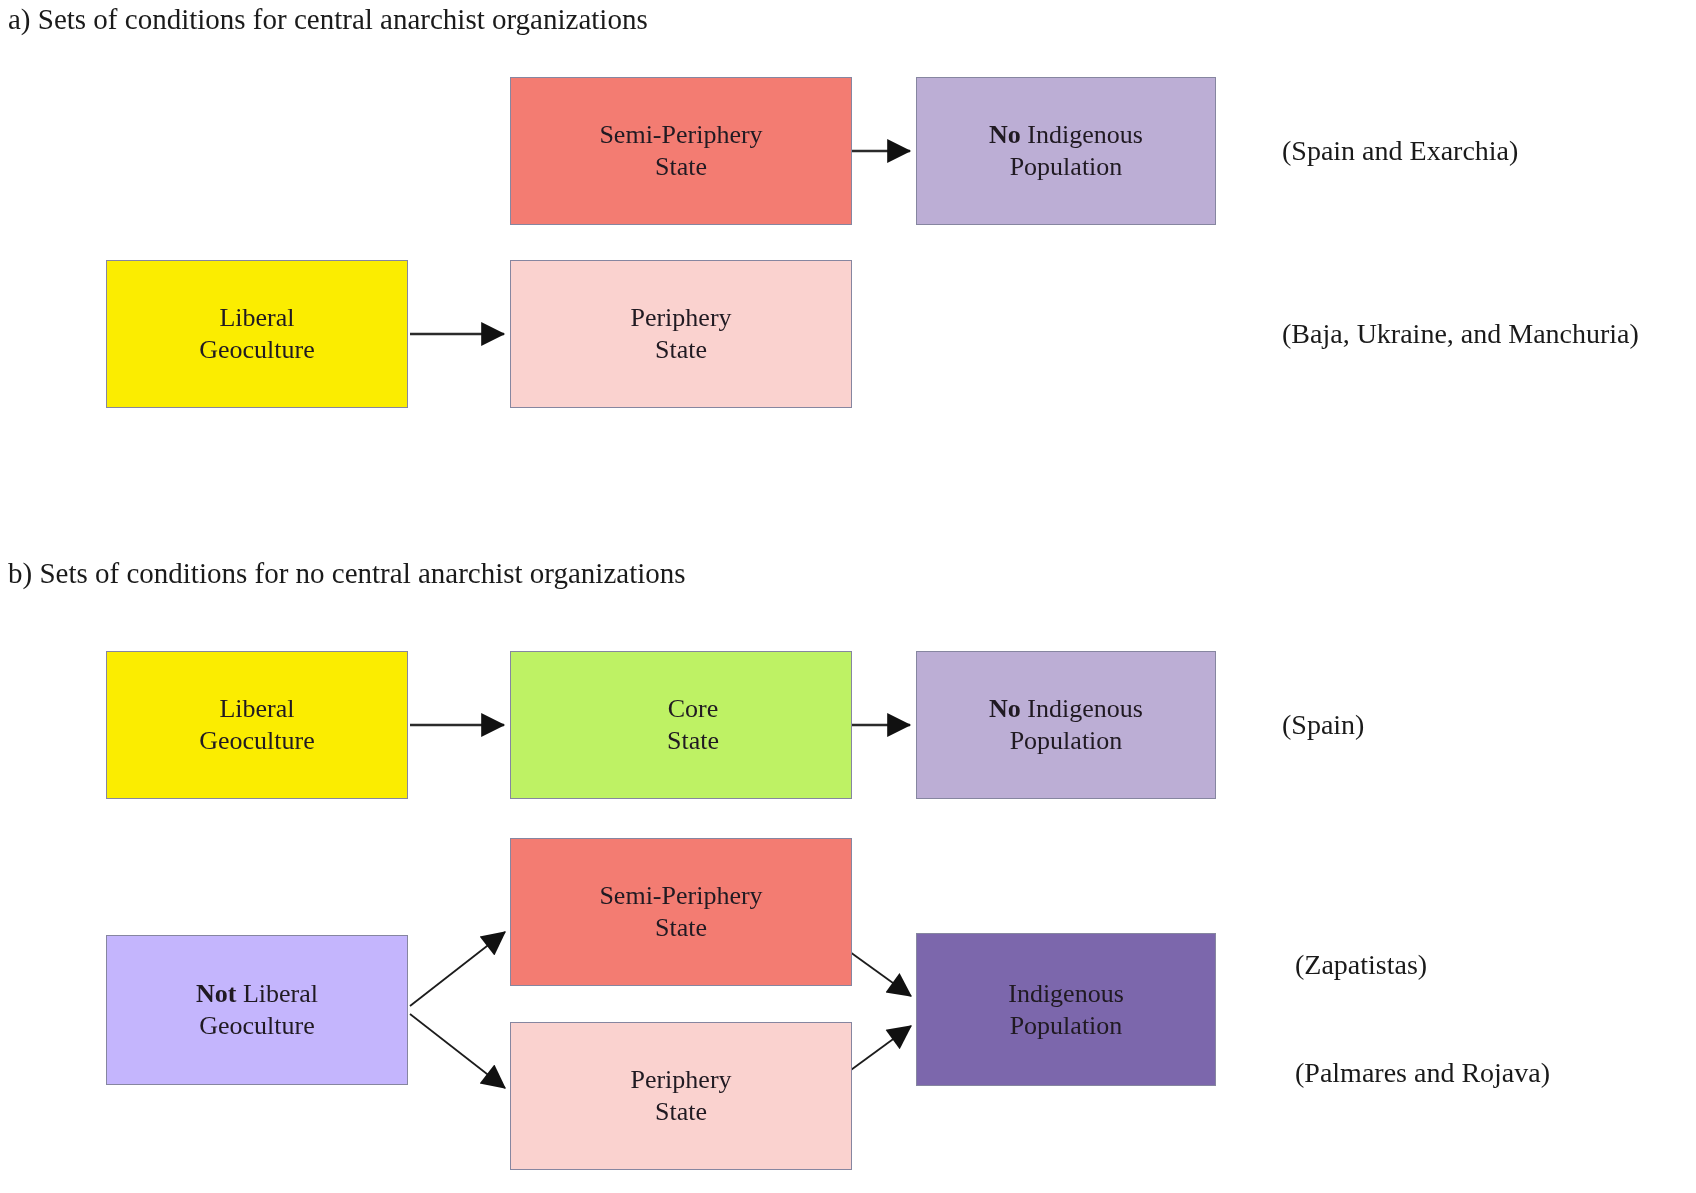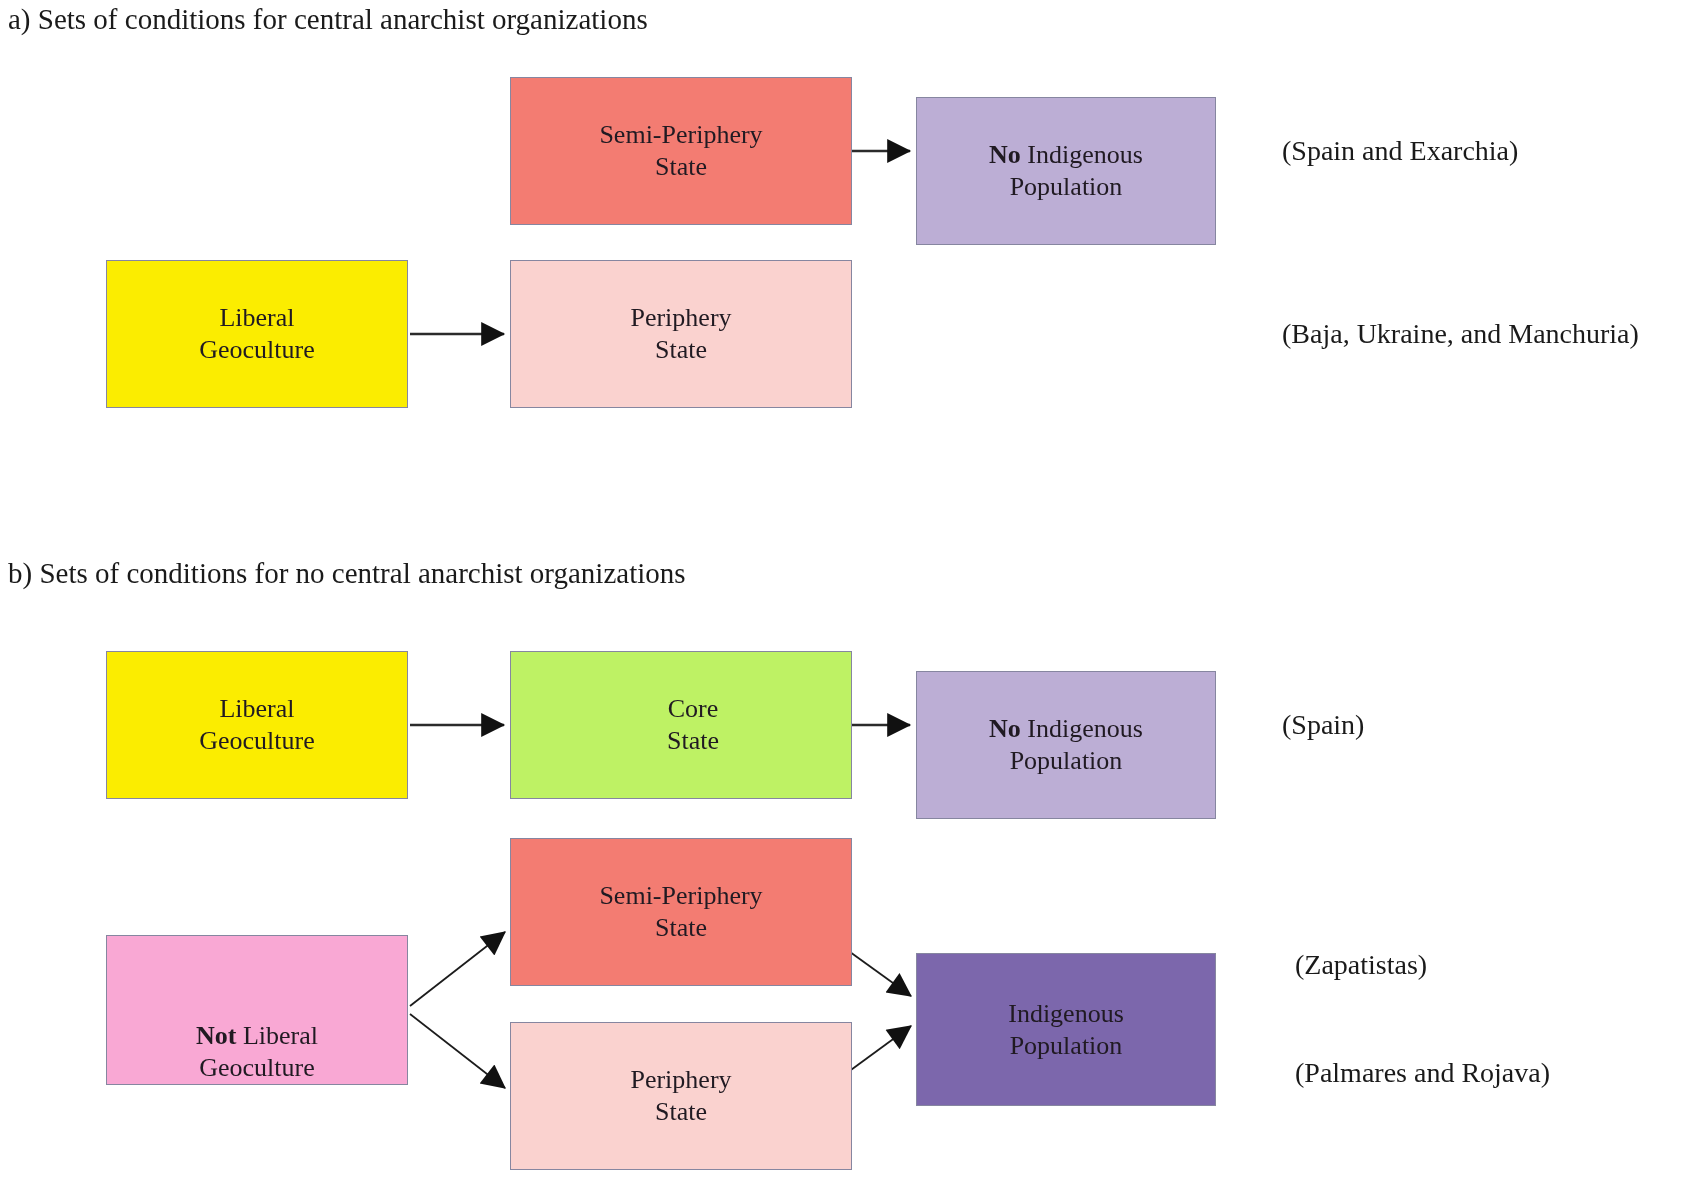--- a/index.html
+++ b/index.html
@@ -31,21 +31,21 @@
   }
   .box-label{
     font-size:26px;
     line-height:32px;
     color:#201a22;
   }
   .b{font-weight:bold;}
   
   .col1{left:106px;width:302px;}
   .col2{left:510px;width:342px;}
-  .col3{left:916px;width:300px;margin-top:20px;}
+  .col3{left:916px;width:300px;}
   
   #box-a-semi      {top:77px;  height:148px;}
   #box-a-noindig   {top:77px;  height:148px;}
   #box-a-liberal   {top:260px; height:148px;}
   #box-a-periphery {top:260px; height:148px;}
   #box-b-liberal   {top:651px; height:148px;}
   #box-b-core      {top:651px; height:148px;}
   #box-b-noindig   {top:651px; height:148px;}
   #box-b-semi      {top:838px; height:148px;}
   #box-b-notliberal{top:935px; height:150px;}
@@ -112,21 +112,21 @@
   </div>
   <div class="box col2" id="box-b-core" style="background: #bef264; padding-left: 24px;">
     <div class="box-label"><span class="b"></span><span>Core</span><br><span>State</span></div>
   </div>
   <div class="box col3" id="box-b-noindig" style="background: rgb(188, 174, 213);">
     <div class="box-label"><span class="b">No</span><span> Indigenous</span><br><span>Population</span></div>
   </div>
   <div class="box col2" id="box-b-semi" style="background: rgb(243, 124, 114);">
     <div class="box-label"><span class="b"></span><span>Semi-Periphery</span><br><span>State</span></div>
   </div>
-  <div class="box col1" id="box-b-notliberal" style="background: #f9a8d4; align-items: flex-end;">
+  <div class="box col1" id="box-b-notliberal" style="background: #c4b5fd;">
     <div class="box-label"><span class="b">Not</span><span> Liberal</span><br><span>Geoculture</span></div>
   </div>
   <div class="box col2" id="box-b-periphery" style="background: rgb(250, 210, 207);">
     <div class="box-label"><span class="b"></span><span>Periphery</span><br><span>State</span></div>
   </div>
   <div class="box col3" id="box-b-indig" style="background: rgb(124, 103, 172);">
     <div class="box-label"><span class="b"></span><span>Indigenous</span><br><span>Population</span></div>
   </div>
 
   <div class="annotation" id="ann-spain">(Spain and Exarchia)</div>

